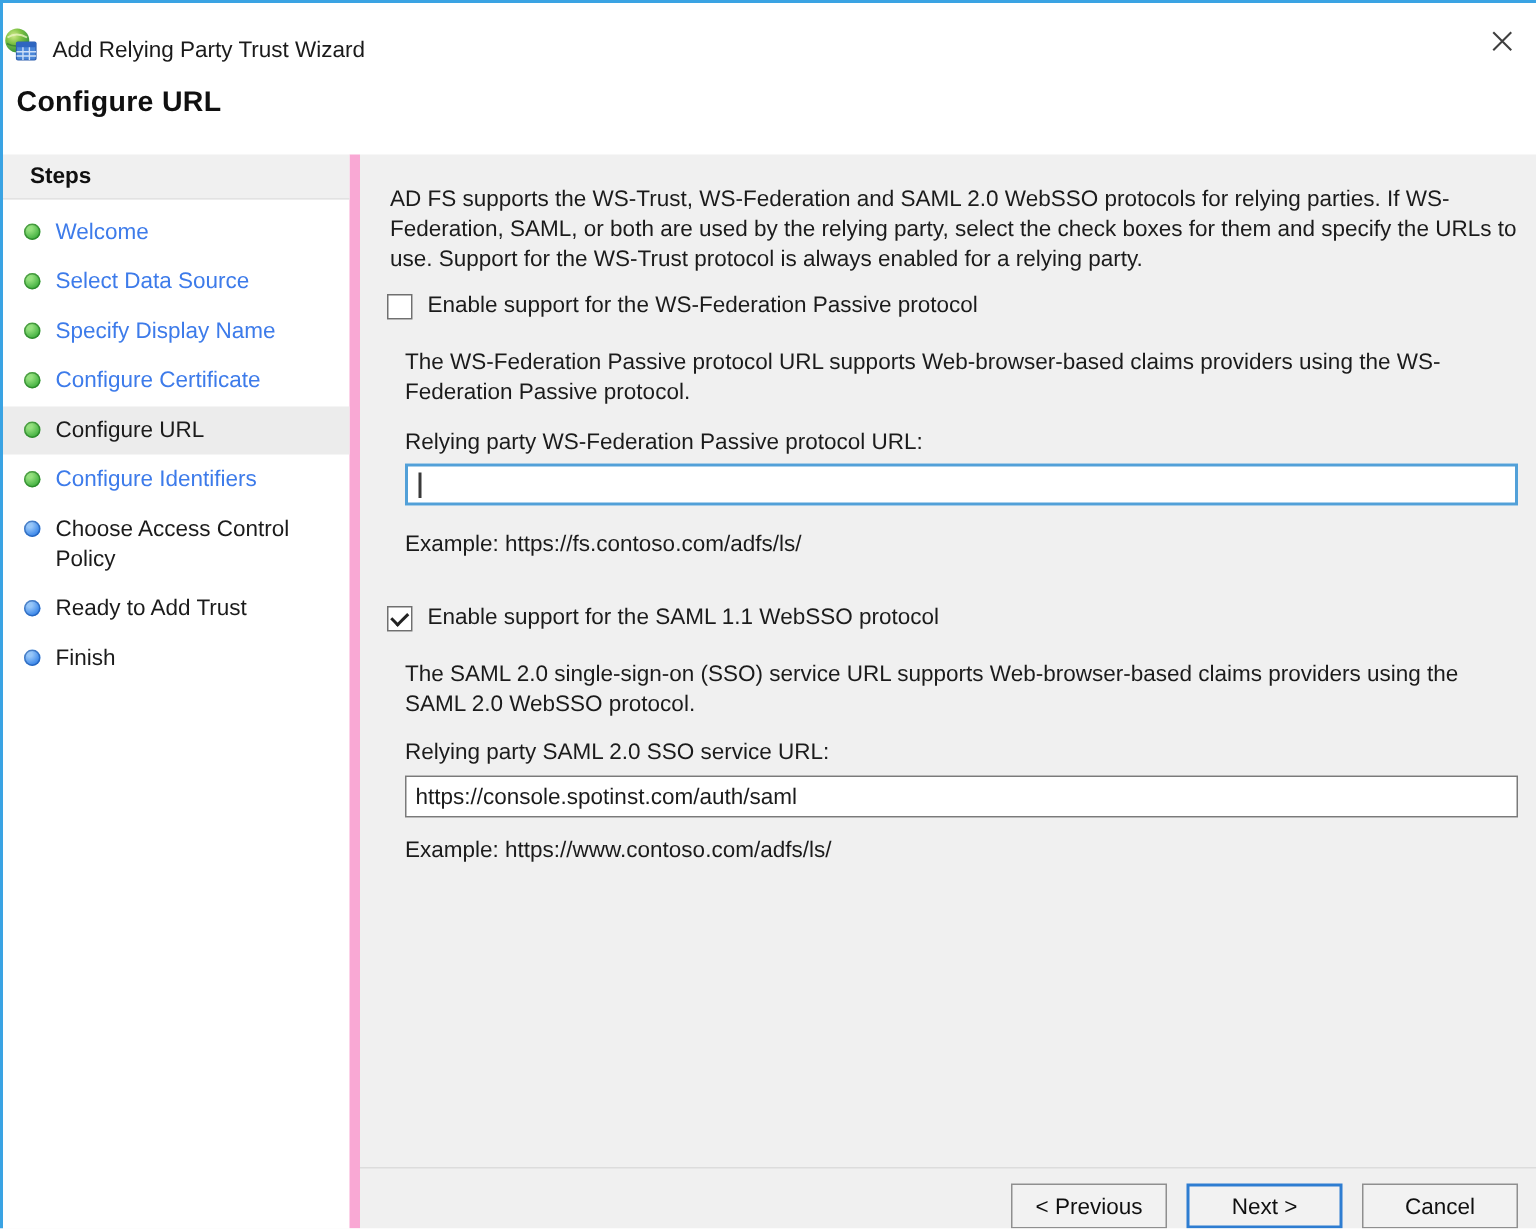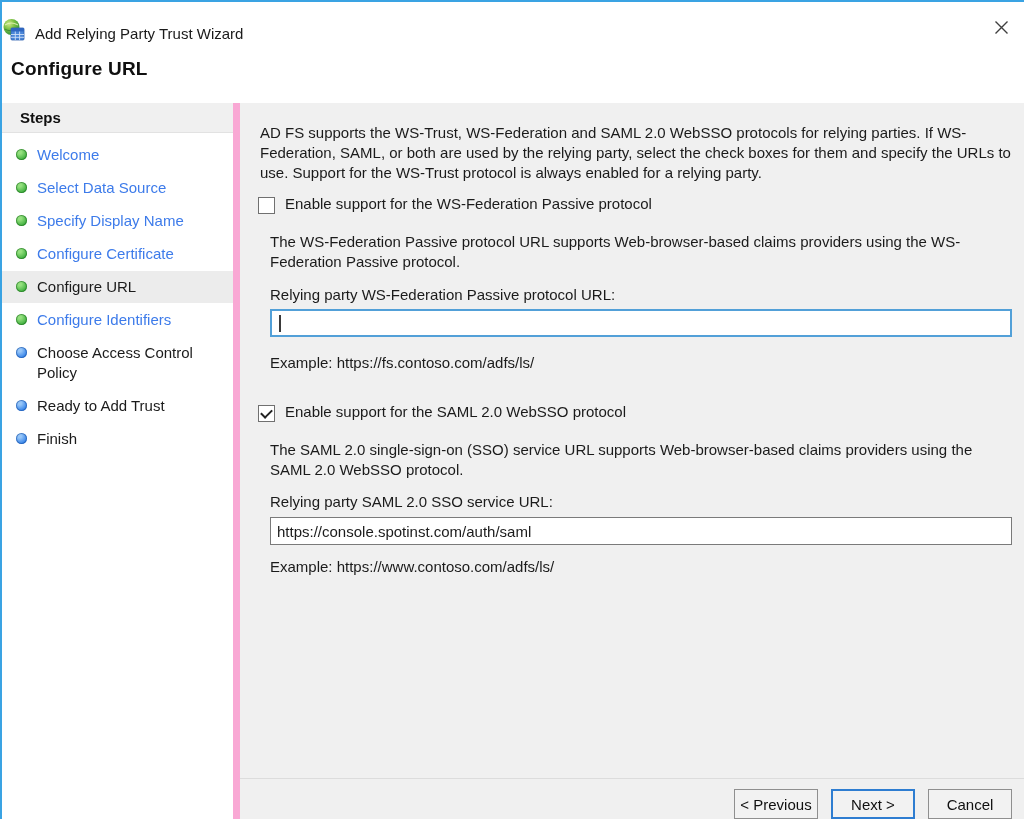--- a/index.html
+++ b/index.html
@@ -35,41 +35,41 @@
     box-shadow:inset 0 0 0 1px rgba(30,110,30,.55);}
   .step.upcoming .bullet{
     background:radial-gradient(circle at 35% 30%, #97c6f8 15%, var(--step-upcoming,#2f7fe8) 75%);
     box-shadow:inset 0 0 0 1px rgba(25,80,160,.55);}
   .step .label{font-size:15px;line-height:20px;max-width:168px;color:#1b1b1b;}
   .step.visited .label{color:var(--link,#3d7bea);cursor:pointer;}
   .step.current{background:var(--current-step-bg,#ececec);}
   
   .main{flex:1;background:#f0f0f0;display:flex;flex-direction:column;padding:20px 12px 0 18px;min-width:0;}
   .intro{margin:0 0 0 2px;font-size:15px;line-height:20px;max-width:752px;}
-  .check-row{display:flex;align-items:flex-end;margin:11px 0 0 0;cursor:default;}
+  .check-row{display:flex;align-items:center;margin:11px 0 0 0;cursor:default;}
   .check-row.saml{margin-top:29px;}
   .checkbox{width:17px;height:17px;background:#fff;border:1px solid #707070;flex-shrink:0;margin:1px 10px 0 0;position:relative;}
   .checkbox.checked::after{content:"";position:absolute;left:2px;top:3px;width:9px;height:5px;border-left:2px solid #222;border-bottom:2px solid #222;transform:rotate(-45deg);}
   .check-label{font-size:15px;line-height:20px;}
   .indent{margin-left:12px;}
   .desc{margin-top:18px;font-size:15px;line-height:20px;max-width:735px;}
   .field-label{font-size:15px;line-height:20px;}
   .field-label.wsfed{margin-top:13px;}
   .field-label.saml2{margin-top:12px;}
   .input-wrap{position:relative;margin-top:4px;}
   .input-wrap.saml2{margin-top:5px;}
   .text-input{display:block;width:100%;height:28px;border:1px solid #7a7a7a;background:#fff;font-family:"Liberation Sans",sans-serif;font-size:15px;padding:12px 6px;color:#1b1b1b;border-radius:0;outline:none;}
   .input-wrap.focused .text-input{border:2px solid var(--focus-border,#52a0d8);}
   .caret{position:absolute;left:9px;top:6px;width:2px;height:17px;background:#3a3a3a;animation:blink 1.06s steps(1) infinite;}
   @keyframes blink{50%{opacity:0;}}
   .example{margin-top:16px;font-size:15px;line-height:20px;}
   .example.saml2{margin-top:12px;}
   
   .footer{margin:auto -12px 0 -18px;border-top:1px solid #dcdcdc;padding:10px 12px 0 0;display:flex;justify-content:flex-end;gap:13px;flex-shrink:0;height:41px;}
-  .btn{width:84px;height:30px;background:#f2f2f2;border:1px solid #8f8f8f;font-family:"Liberation Sans",sans-serif;font-size:15px;color:#101010;padding:0;cursor:pointer;}
+  .btn{width:104px;height:30px;background:#f2f2f2;border:1px solid #8f8f8f;font-family:"Liberation Sans",sans-serif;font-size:15px;color:#101010;padding:0;cursor:pointer;}
   .btn.default{border:2px solid var(--next-border,#2e7dd1);}
 </style>
 </head>
 <body>
 
 <div class="window">
 
   <div class="titlebar">
     <span class="app-icon">
       <svg width="24" height="24" viewBox="0 0 24 24">
@@ -159,21 +159,21 @@
       <div class="indent desc">The WS-Federation Passive protocol URL supports Web-browser-based claims providers using the WS-Federation Passive protocol.</div>
       <div class="indent field-label wsfed">Relying party WS-Federation Passive protocol URL:</div>
       <div class="indent input-wrap focused">
         <input class="text-input" type="text" value="" style="">
         <span class="caret"></span>
       </div>
       <div class="indent example">Example: https://fs.contoso.com/adfs/ls/</div>
 
       <label class="check-row saml">
         <span class="checkbox checked" role="checkbox" aria-checked="true"></span>
-        <span class="check-label">Enable support for the SAML 2.0 WebSSO protocol</span>
+        <span class="check-label">Enable support for the SAML 1.1 WebSSO protocol</span>
       </label>
 
       <div class="indent desc">The SAML 2.0 single-sign-on (SSO) service URL supports Web-browser-based claims providers using the SAML 2.0 WebSSO protocol.</div>
       <div class="indent field-label saml2">Relying party SAML 2.0 SSO service URL:</div>
       <div class="indent input-wrap saml2">
         <input class="text-input" type="text" value="https://console.spotinst.com/auth/saml" style="">
       </div>
       <div class="indent example saml2">Example: https://www.contoso.com/adfs/ls/</div>
 
       <div class="footer">

